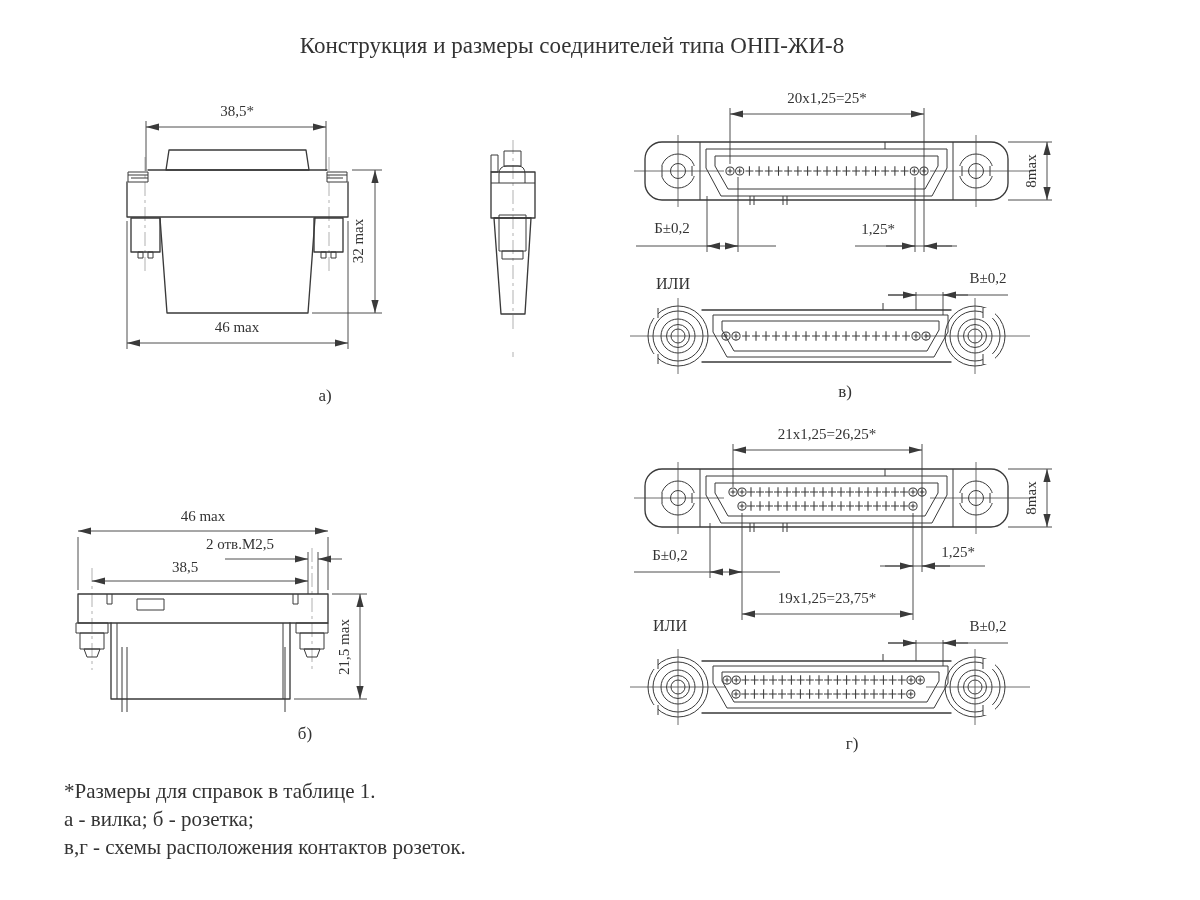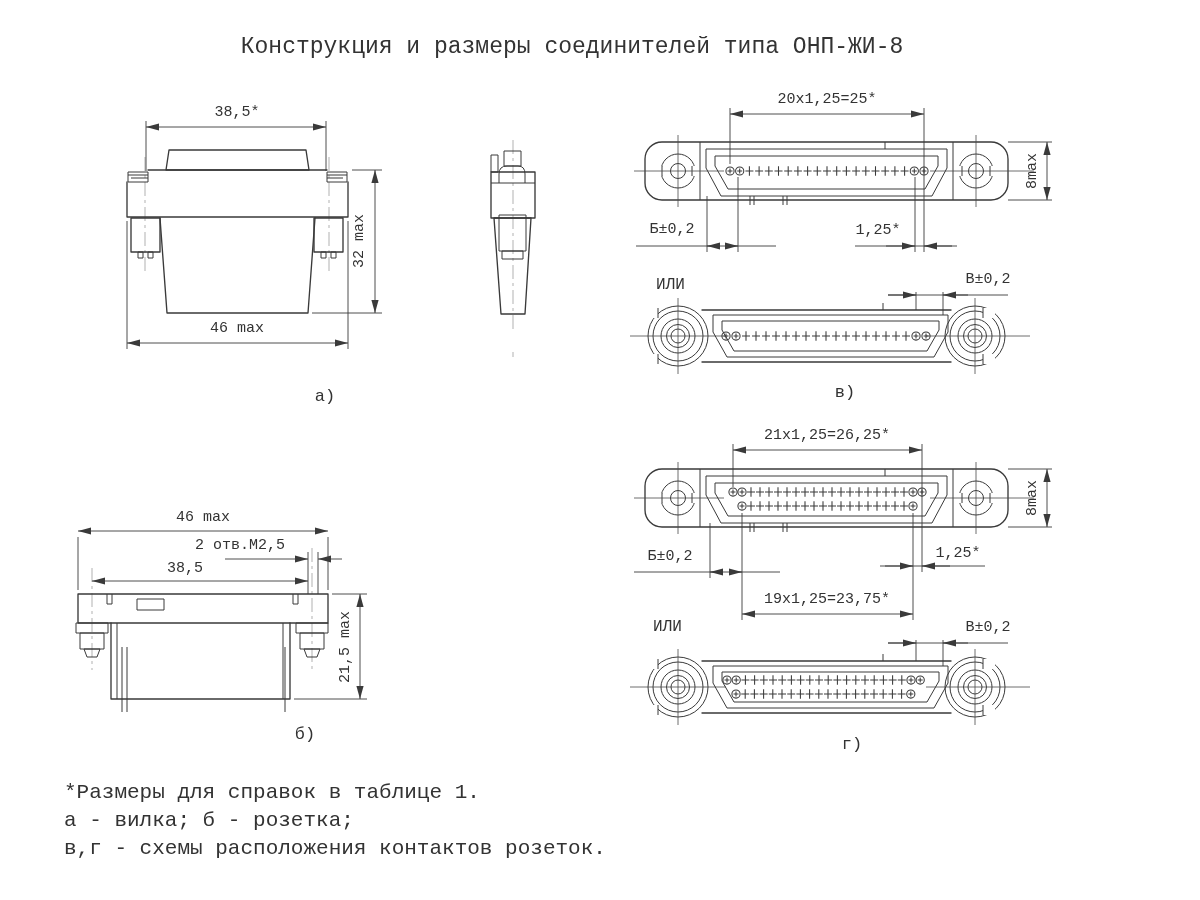--- a/index.html
+++ b/index.html
@@ -1,16 +1,16 @@
 <!DOCTYPE html>
 <html><head>
 <meta charset="utf-8">
 <style>
   html,body{margin:0;padding:0;background:#ffffff;}
-  .page{width:1200px;height:900px;background:#fff;position:relative;font-family:Liberation Mono, monospace;}
+  .page{width:1200px;height:900px;background:#fff;position:relative;font-family:Liberation Serif, serif;}
   svg{display:block;}
   
   .o  {fill:none;stroke:#3a3a3a;stroke-width:1.35;stroke-linejoin:round;stroke-linecap:round;}
   .t  {fill:none;stroke:#3a3a3a;stroke-width:1;stroke-linejoin:round;}
   .d  {fill:none;stroke:#3a3a3a;stroke-width:0.9;}
   .ch {fill:none;stroke:#4a4a4a;stroke-width:0.8;}
   .cl {fill:none;stroke:#a8a8a8;stroke-width:0.9;stroke-dasharray:14 4 3 4;}
   .ct {fill:none;stroke:#3a3a3a;stroke-width:1.05;}
   .wh {fill:#ffffff;stroke:none;}
   text{fill:#333333;}

